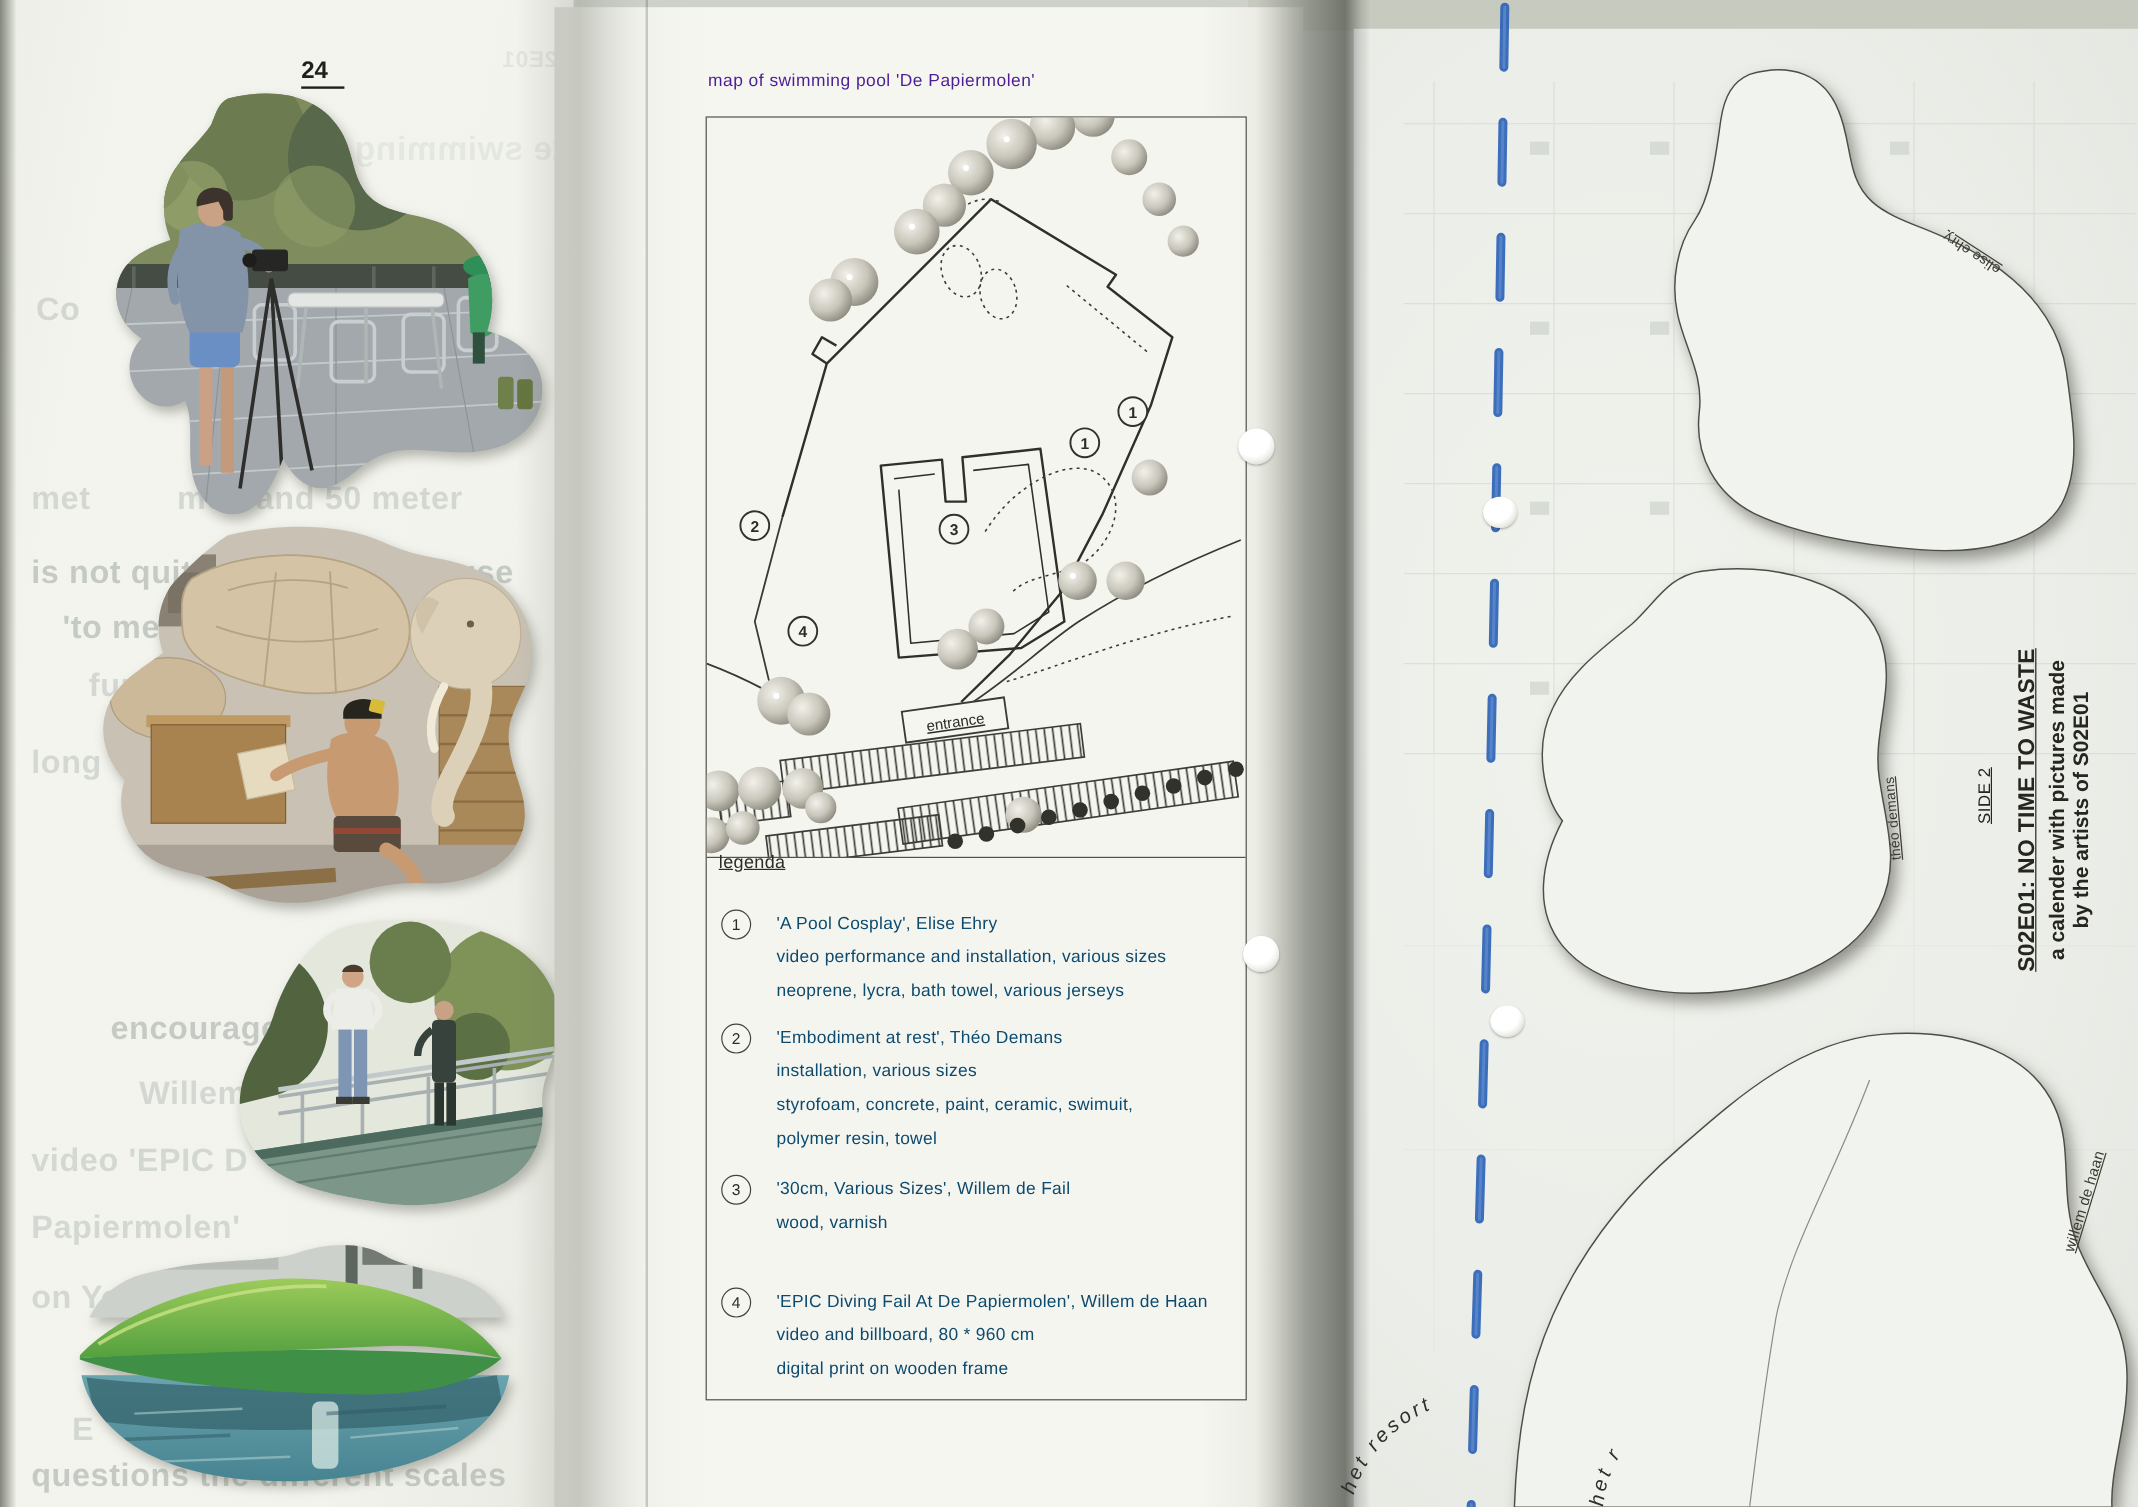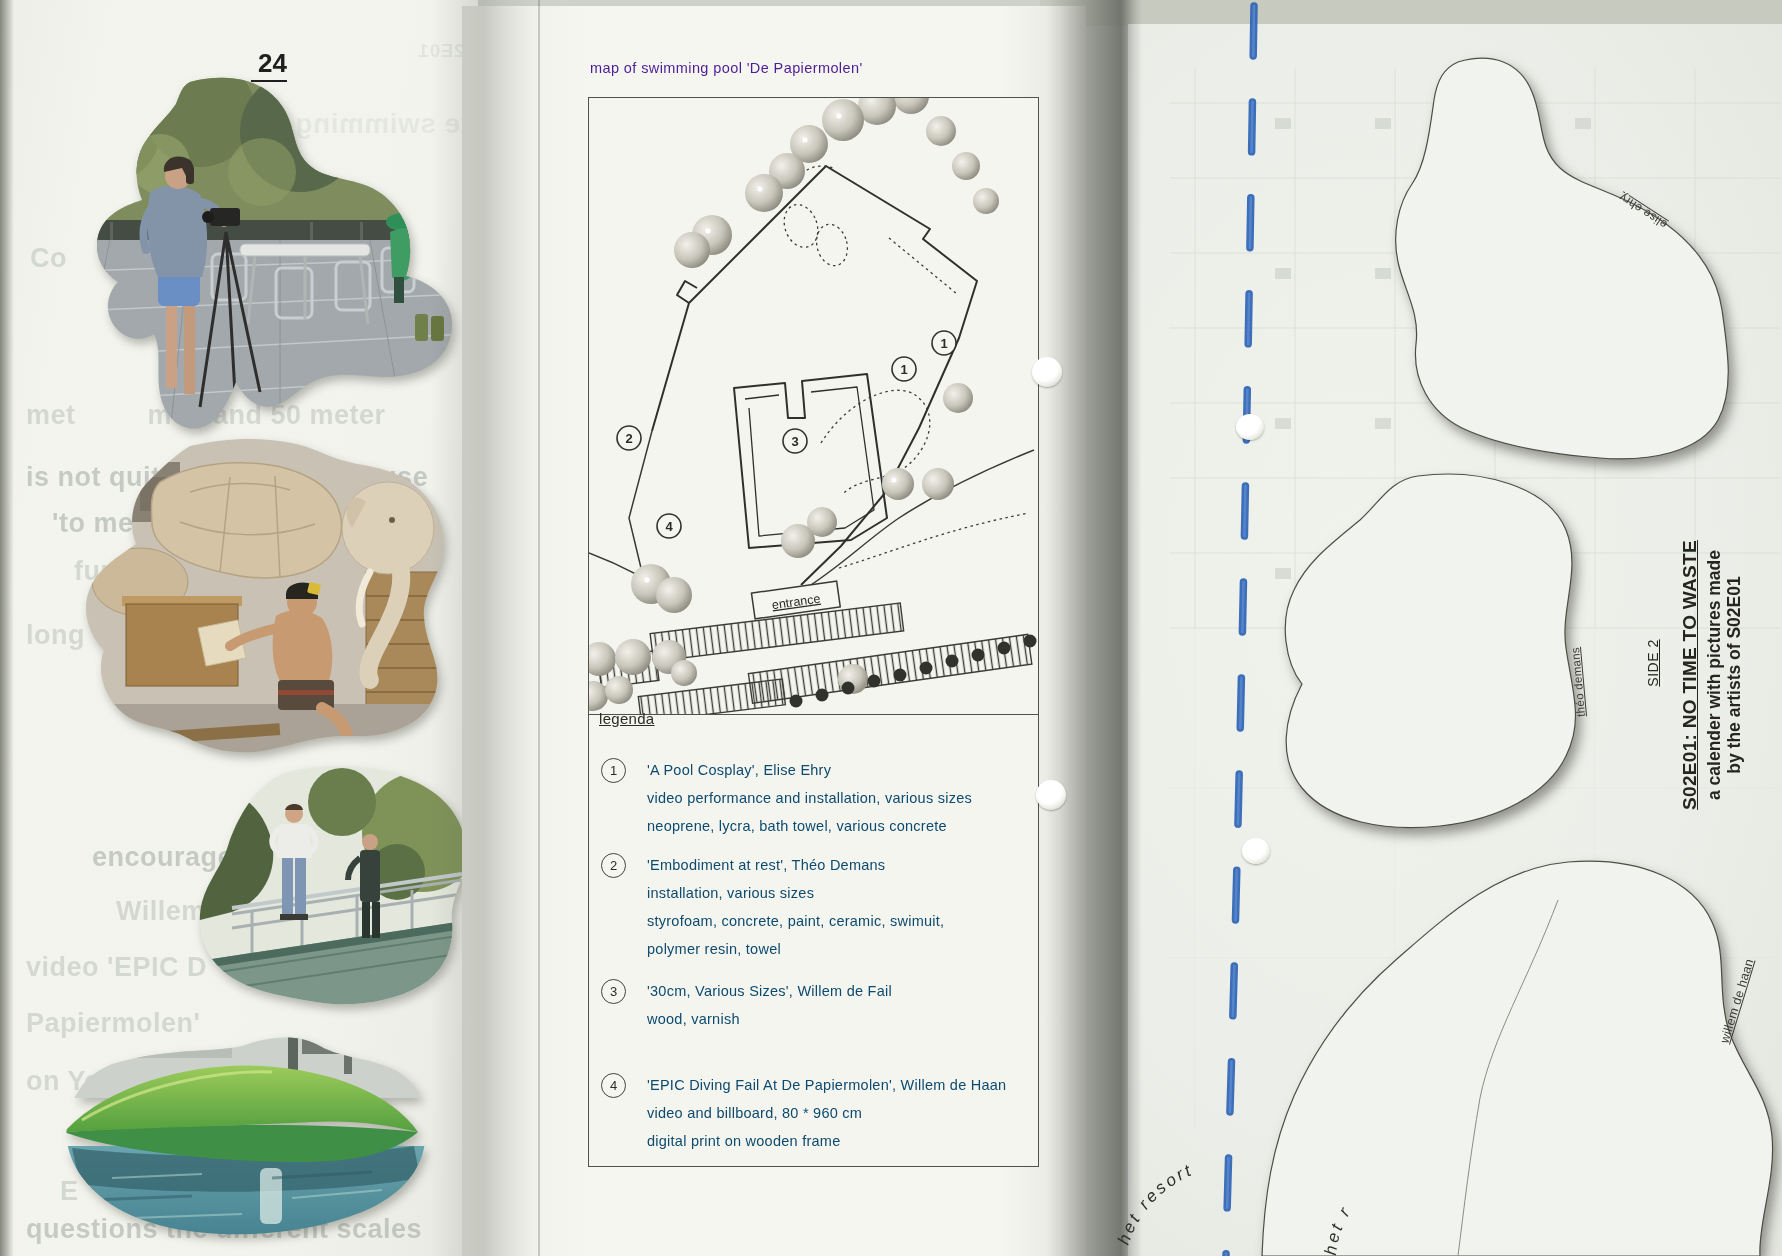--- a/index.html
+++ b/index.html
@@ -16,21 +16,21 @@
   .page-right{left:1128px;top:24px;width:654px;height:1232px;
     background:radial-gradient(ellipse at 35% 45%,#f0f2ec 0%,#ecefe9 55%,#e4e7e0 100%);
     box-shadow:inset 10px 0 6px -6px #ffffff;}
   .gutter-left{left:430px;top:0;width:126px;height:1256px;pointer-events:none;
     background:linear-gradient(90deg,rgba(95,99,89,0) 0%,rgba(95,99,89,.20) 42%,rgba(95,99,89,.10) 58%,rgba(255,255,255,0) 85%);}
   .crease{left:538px;top:0;width:2px;height:1256px;background:rgba(70,72,64,.25);}
   .gutter-right{left:1046px;top:0;width:96px;height:1256px;pointer-events:none;
     background:linear-gradient(90deg,rgba(60,62,55,0) 0%,rgba(60,62,55,.38) 48%,rgba(45,47,41,.55) 78%,rgba(45,47,41,.15) 92%,rgba(45,47,41,0) 100%);}
   .top-strip{left:1040px;top:0;width:742px;height:26px;background:#c6cabf;}
   
-  .pagenum{left:251px;top:48px;width:36px;text-align:right;font-size:26px;font-weight:bold;
+  .pagenum{left:251px;top:48px;width:36px;text-align:left;font-size:20px;font-weight:bold;
     color:#1f1f1d;border-bottom:2px solid #1f1f1d;padding-bottom:1px;}
   .ghost{color:#8e9a92;font-weight:600;font-size:27px;letter-spacing:.5px;white-space:pre;
     filter:blur(.4px);}
   .g30{opacity:.30} .g45{opacity:.45}
   .mirror{transform:scaleX(-1);}
   
   .photo{filter:drop-shadow(3px 5px 5px rgba(75,78,66,.38));}
   
   .map-title{left:590px;top:60px;font-size:14.5px;letter-spacing:.4px;color:#4c1d95;}
   .map-box{left:588px;top:97px;width:449px;height:1068px;border:1.5px solid #50514a;background:#f5f5f0;}
@@ -384,21 +384,21 @@
     </svg>
 
     <div class="map-split"></div>
     <div class="legend-head">legenda</div>
 
     <div class="lg-item" style="top:658px;">
       <div class="lg-num">1</div>
       <div class="lg-text">
         <div>'A Pool Cosplay', Elise Ehry</div>
         <div>video performance and installation, various sizes</div>
-        <div>neoprene, lycra, bath towel, various concrete</div>
+        <div>neoprene, lycra, bath towel, various jerseys</div>
       </div>
     </div>
     <div class="lg-item" style="top:753px;">
       <div class="lg-num">2</div>
       <div class="lg-text">
         <div>'Embodiment at rest', Théo Demans</div>
         <div>installation, various sizes</div>
         <div>styrofoam, concrete, paint, ceramic, swimuit,</div>
         <div>polymer resin, towel</div>
       </div>

